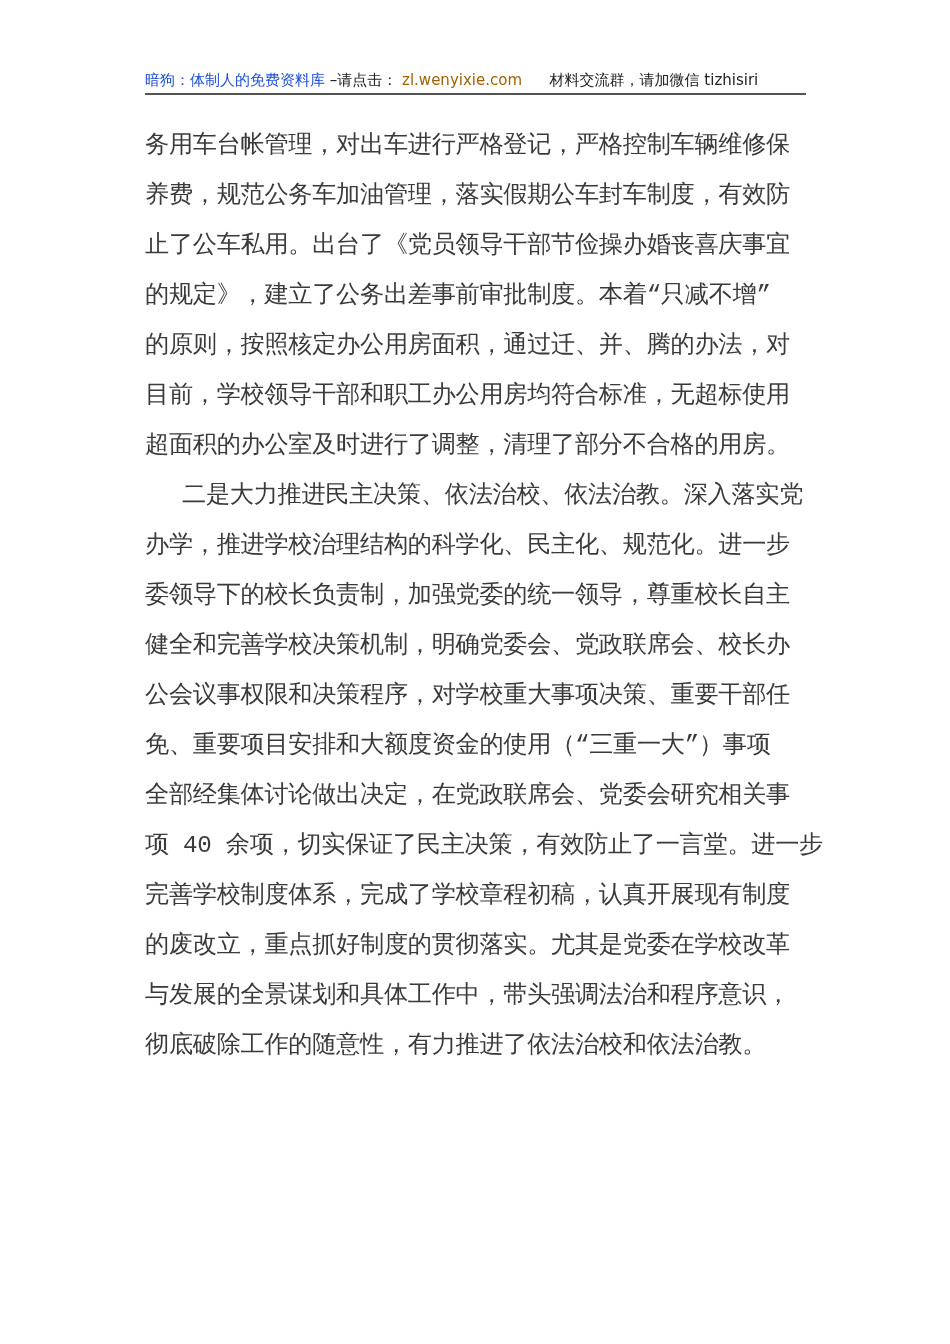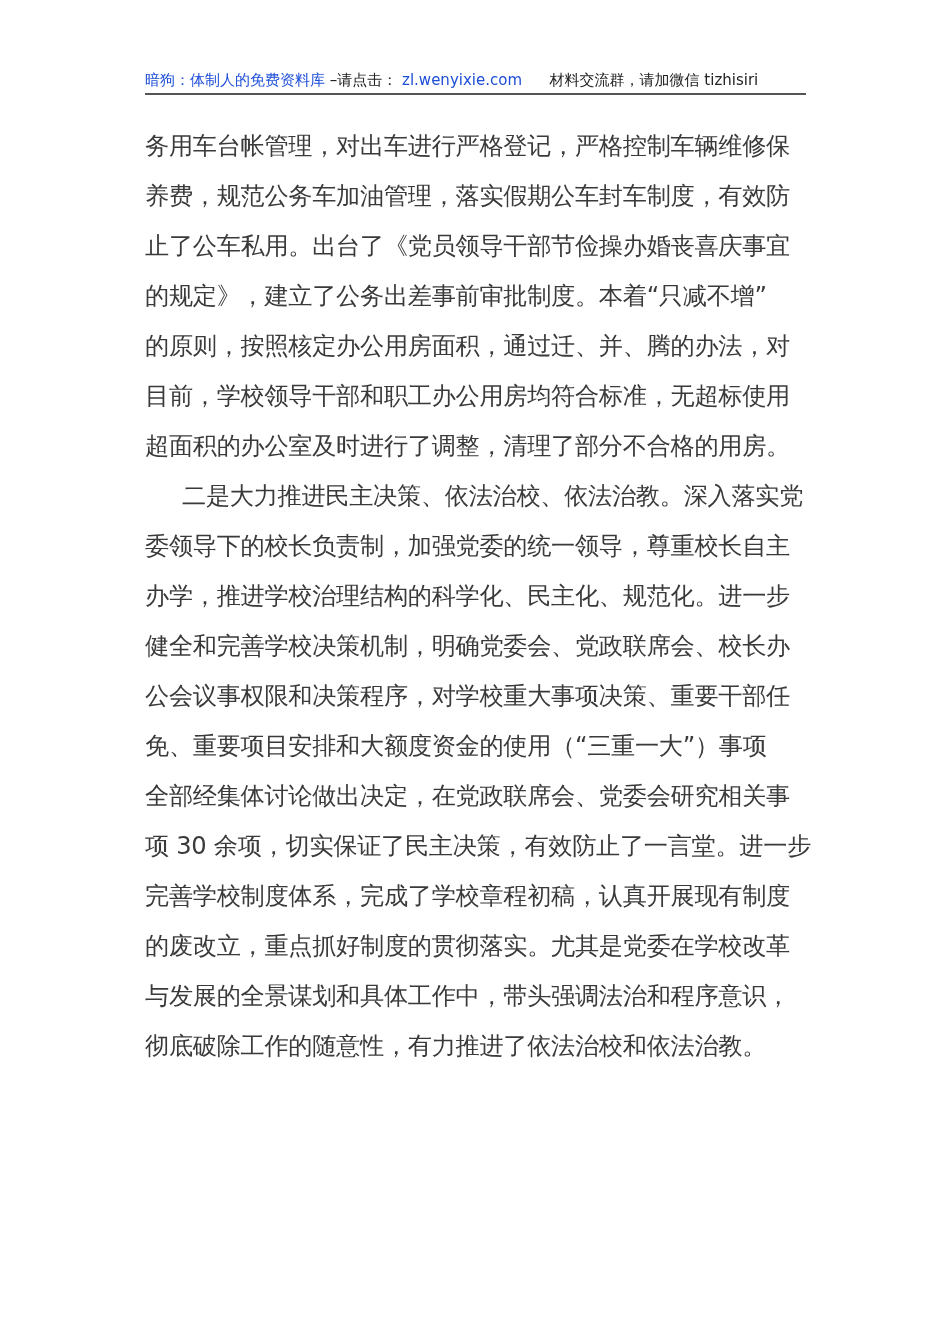--- a/index.html
+++ b/index.html
@@ -2,26 +2,26 @@
 <html><head>
 <meta charset="utf-8">
 <style>
   html, body { margin: 0; padding: 0; background: #ffffff; }
   body { width: 950px; height: 1344px; position: relative; overflow: hidden;
          font-family: "DejaVu Sans", "Liberation Sans", sans-serif; color: #333333; }
   .header { position: absolute; left: 145px; top: 68px; width: 661px; height: 24px;
             font-size: 15px; line-height: 24px; white-space: nowrap; }
   .header .red { color: #1d4ed8; }
   .header .dark { color: #222222; }
-  .header .blue { color: #1d4ed8; }
+  .header .blue { color: #a16207; }
   .header .gap { display: inline-block; width: 18px; }
   .header-rule { position: absolute; left: 145px; top: 93px; width: 661px; height: 2px; background: #555555; }
   .body { position: absolute; left: 145px; top: 121px; width: 665px; }
   .para { margin: 0; font-size: 24.2px; line-height: 50px; letter-spacing: -0.3px;
-          text-align: justify; text-align-last: left; color: #3a3a3a; }
+          text-align: justify; text-align-last: left; color: #3a3a3a; font-family: Liberation Mono, monospace; }
   .para .line { display: block; white-space: nowrap; }
   .indent { padding-left: 37px; }
 </style>
 </head>
 <body>
 
 <div class="header">
   <span class="red">暗狗：体制人的免费资料库</span>
   <span class="dark">–请点击：</span>
   <span class="blue">zl.wenyixie.com</span>
@@ -35,25 +35,25 @@
     <span class="line">务用车台帐管理，对出车进行严格登记，严格控制车辆维修保</span>
     <span class="line">养费，规范公务车加油管理，落实假期公车封车制度，有效防</span>
     <span class="line">止了公车私用。出台了《党员领导干部节俭操办婚丧喜庆事宜</span>
     <span class="line">的规定》，建立了公务出差事前审批制度。本着“只减不增”</span>
     <span class="line">的原则，按照核定办公用房面积，通过迁、并、腾的办法，对</span>
     <span class="line">目前，学校领导干部和职工办公用房均符合标准，无超标使用</span>
     <span class="line">超面积的办公室及时进行了调整，清理了部分不合格的用房。</span>
   </p>
   <p class="para">
     <span class="line indent">二是大力推进民主决策、依法治校、依法治教。深入落实党</span>
+    <span class="line">办学，推进学校治理结构的科学化、民主化、规范化。进一步</span>
     <span class="line">委领导下的校长负责制，加强党委的统一领导，尊重校长自主</span>
-    <span class="line">办学，推进学校治理结构的科学化、民主化、规范化。进一步</span>
     <span class="line">健全和完善学校决策机制，明确党委会、党政联席会、校长办</span>
     <span class="line">公会议事权限和决策程序，对学校重大事项决策、重要干部任</span>
     <span class="line">免、重要项目安排和大额度资金的使用（“三重一大”）事项</span>
     <span class="line">全部经集体讨论做出决定，在党政联席会、党委会研究相关事</span>
-    <span class="line">项 30 余项，切实保证了民主决策，有效防止了一言堂。进一步</span>
+    <span class="line">项 40 余项，切实保证了民主决策，有效防止了一言堂。进一步</span>
     <span class="line">完善学校制度体系，完成了学校章程初稿，认真开展现有制度</span>
     <span class="line">的废改立，重点抓好制度的贯彻落实。尤其是党委在学校改革</span>
     <span class="line">与发展的全景谋划和具体工作中，带头强调法治和程序意识，</span>
     <span class="line">彻底破除工作的随意性，有力推进了依法治校和依法治教。</span>
   </p>
 </div>
 
 </body></html>

